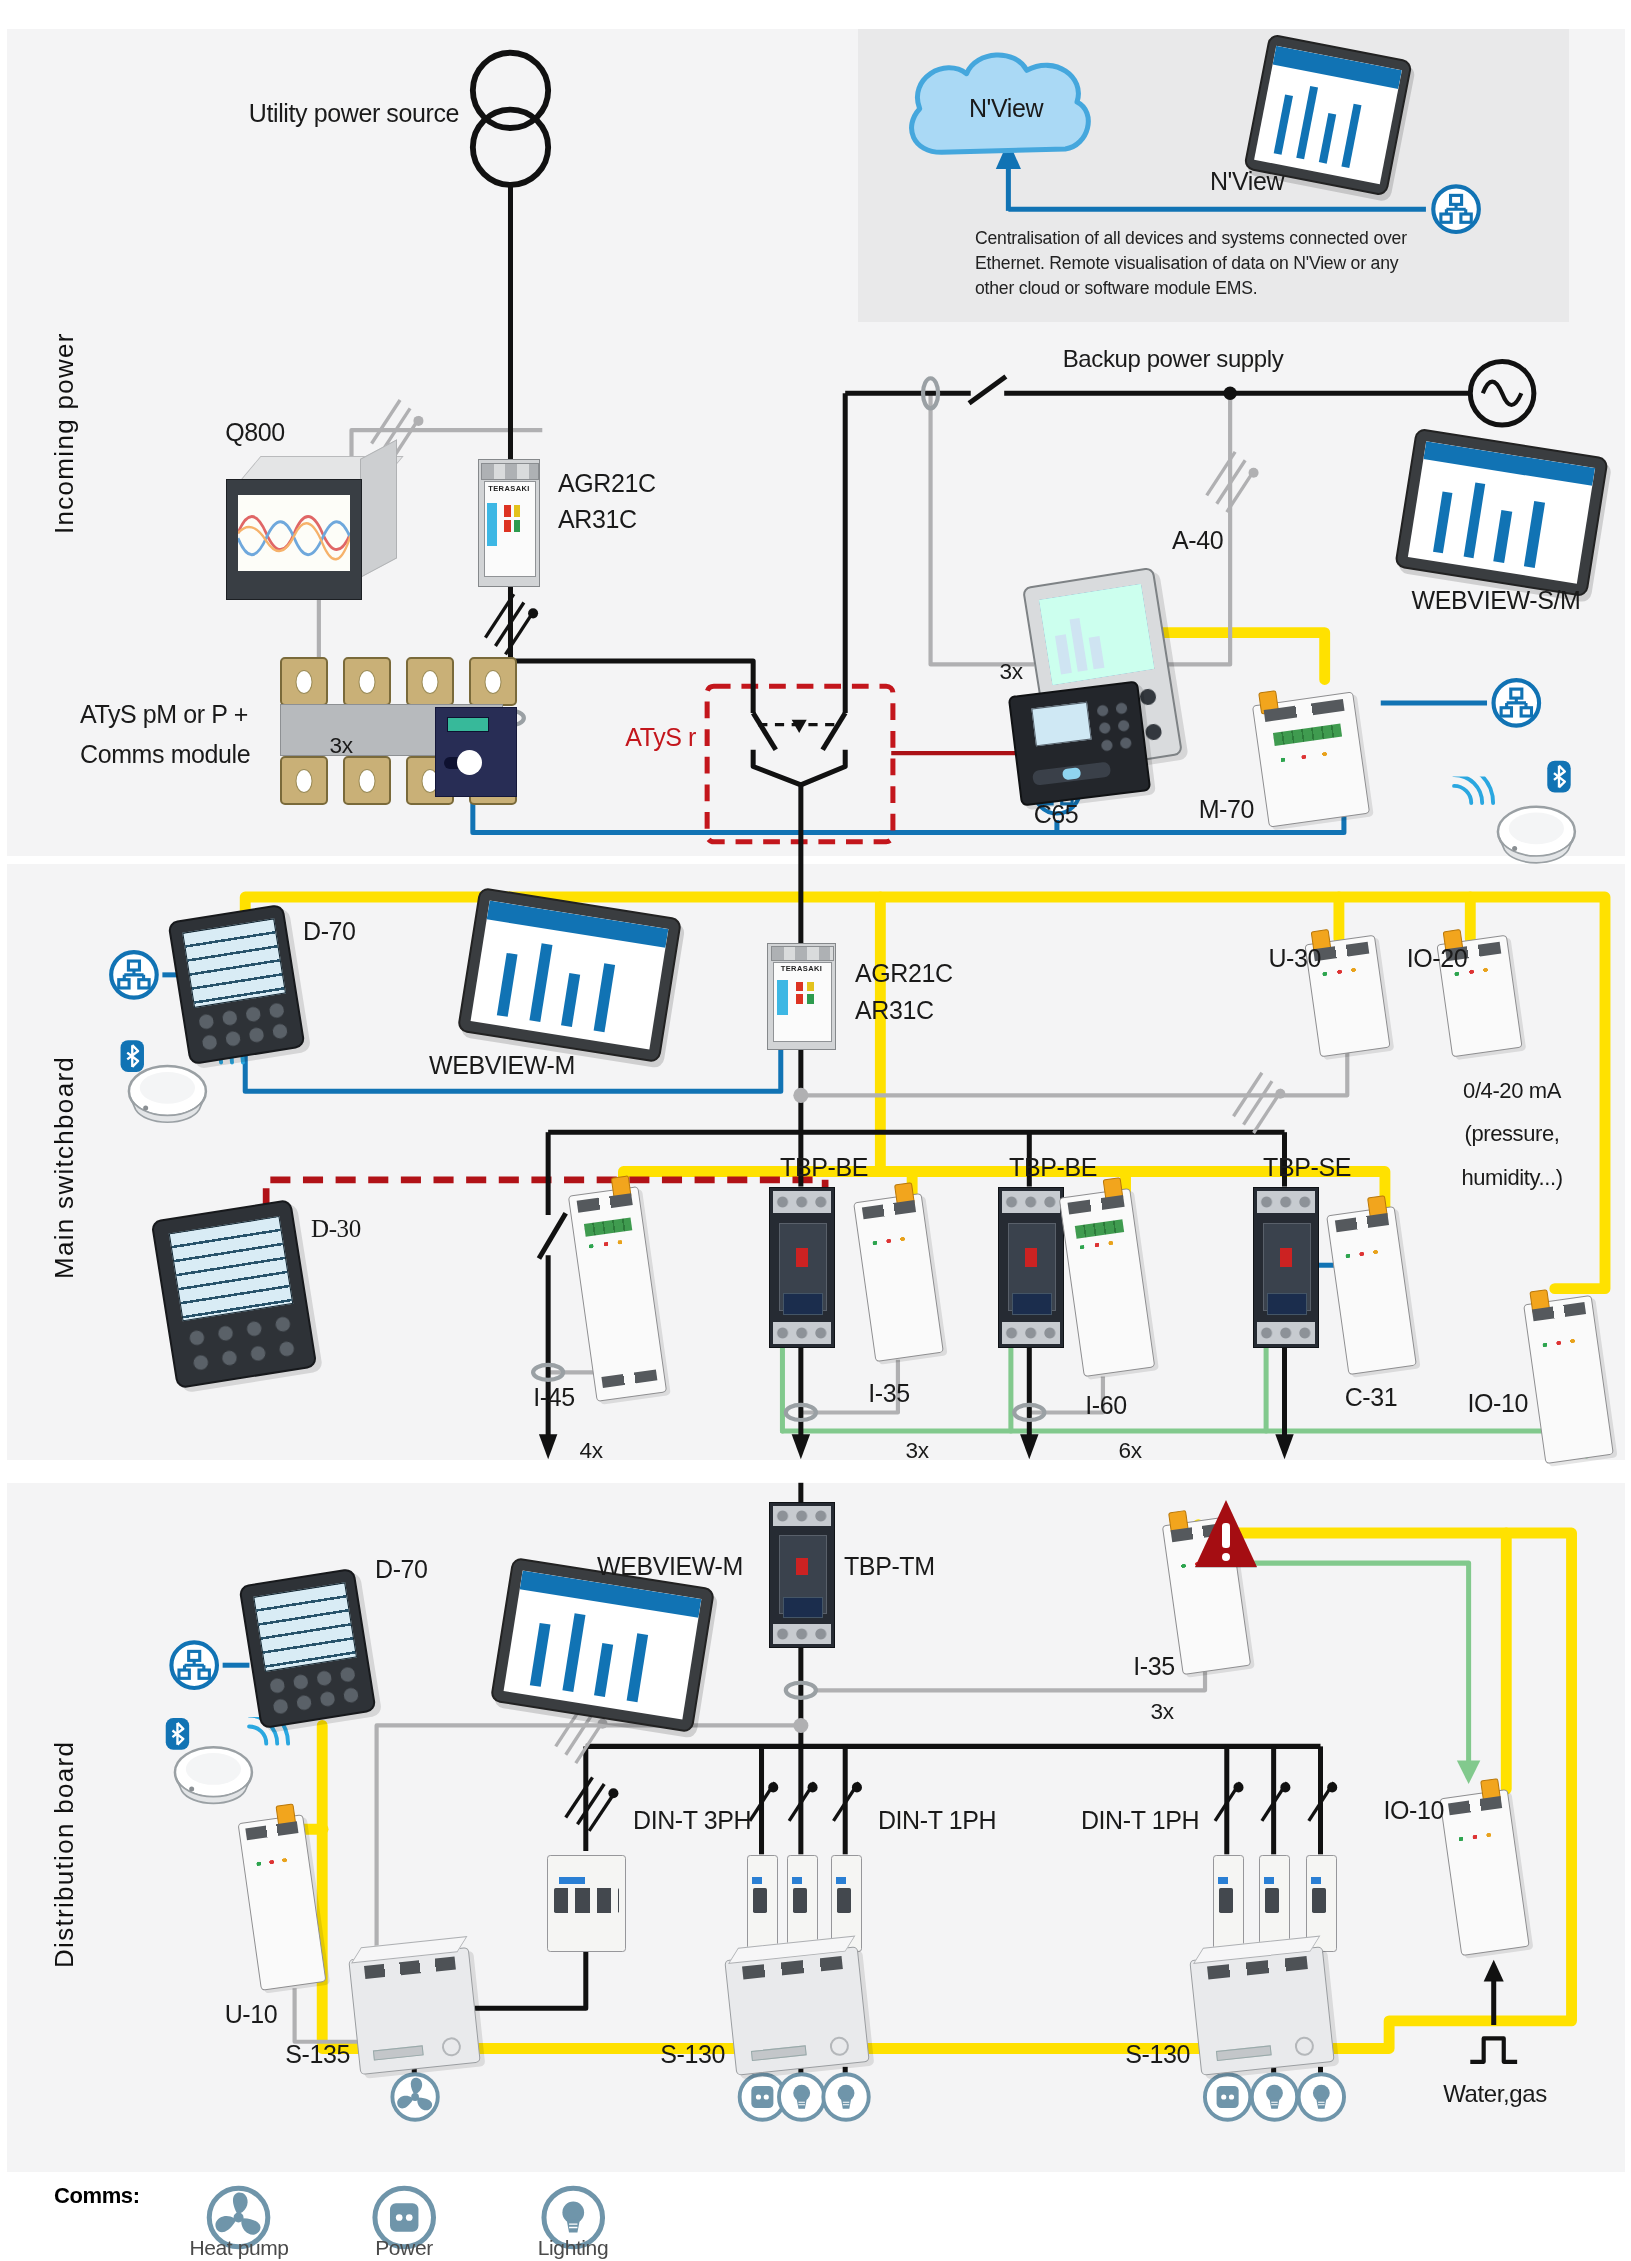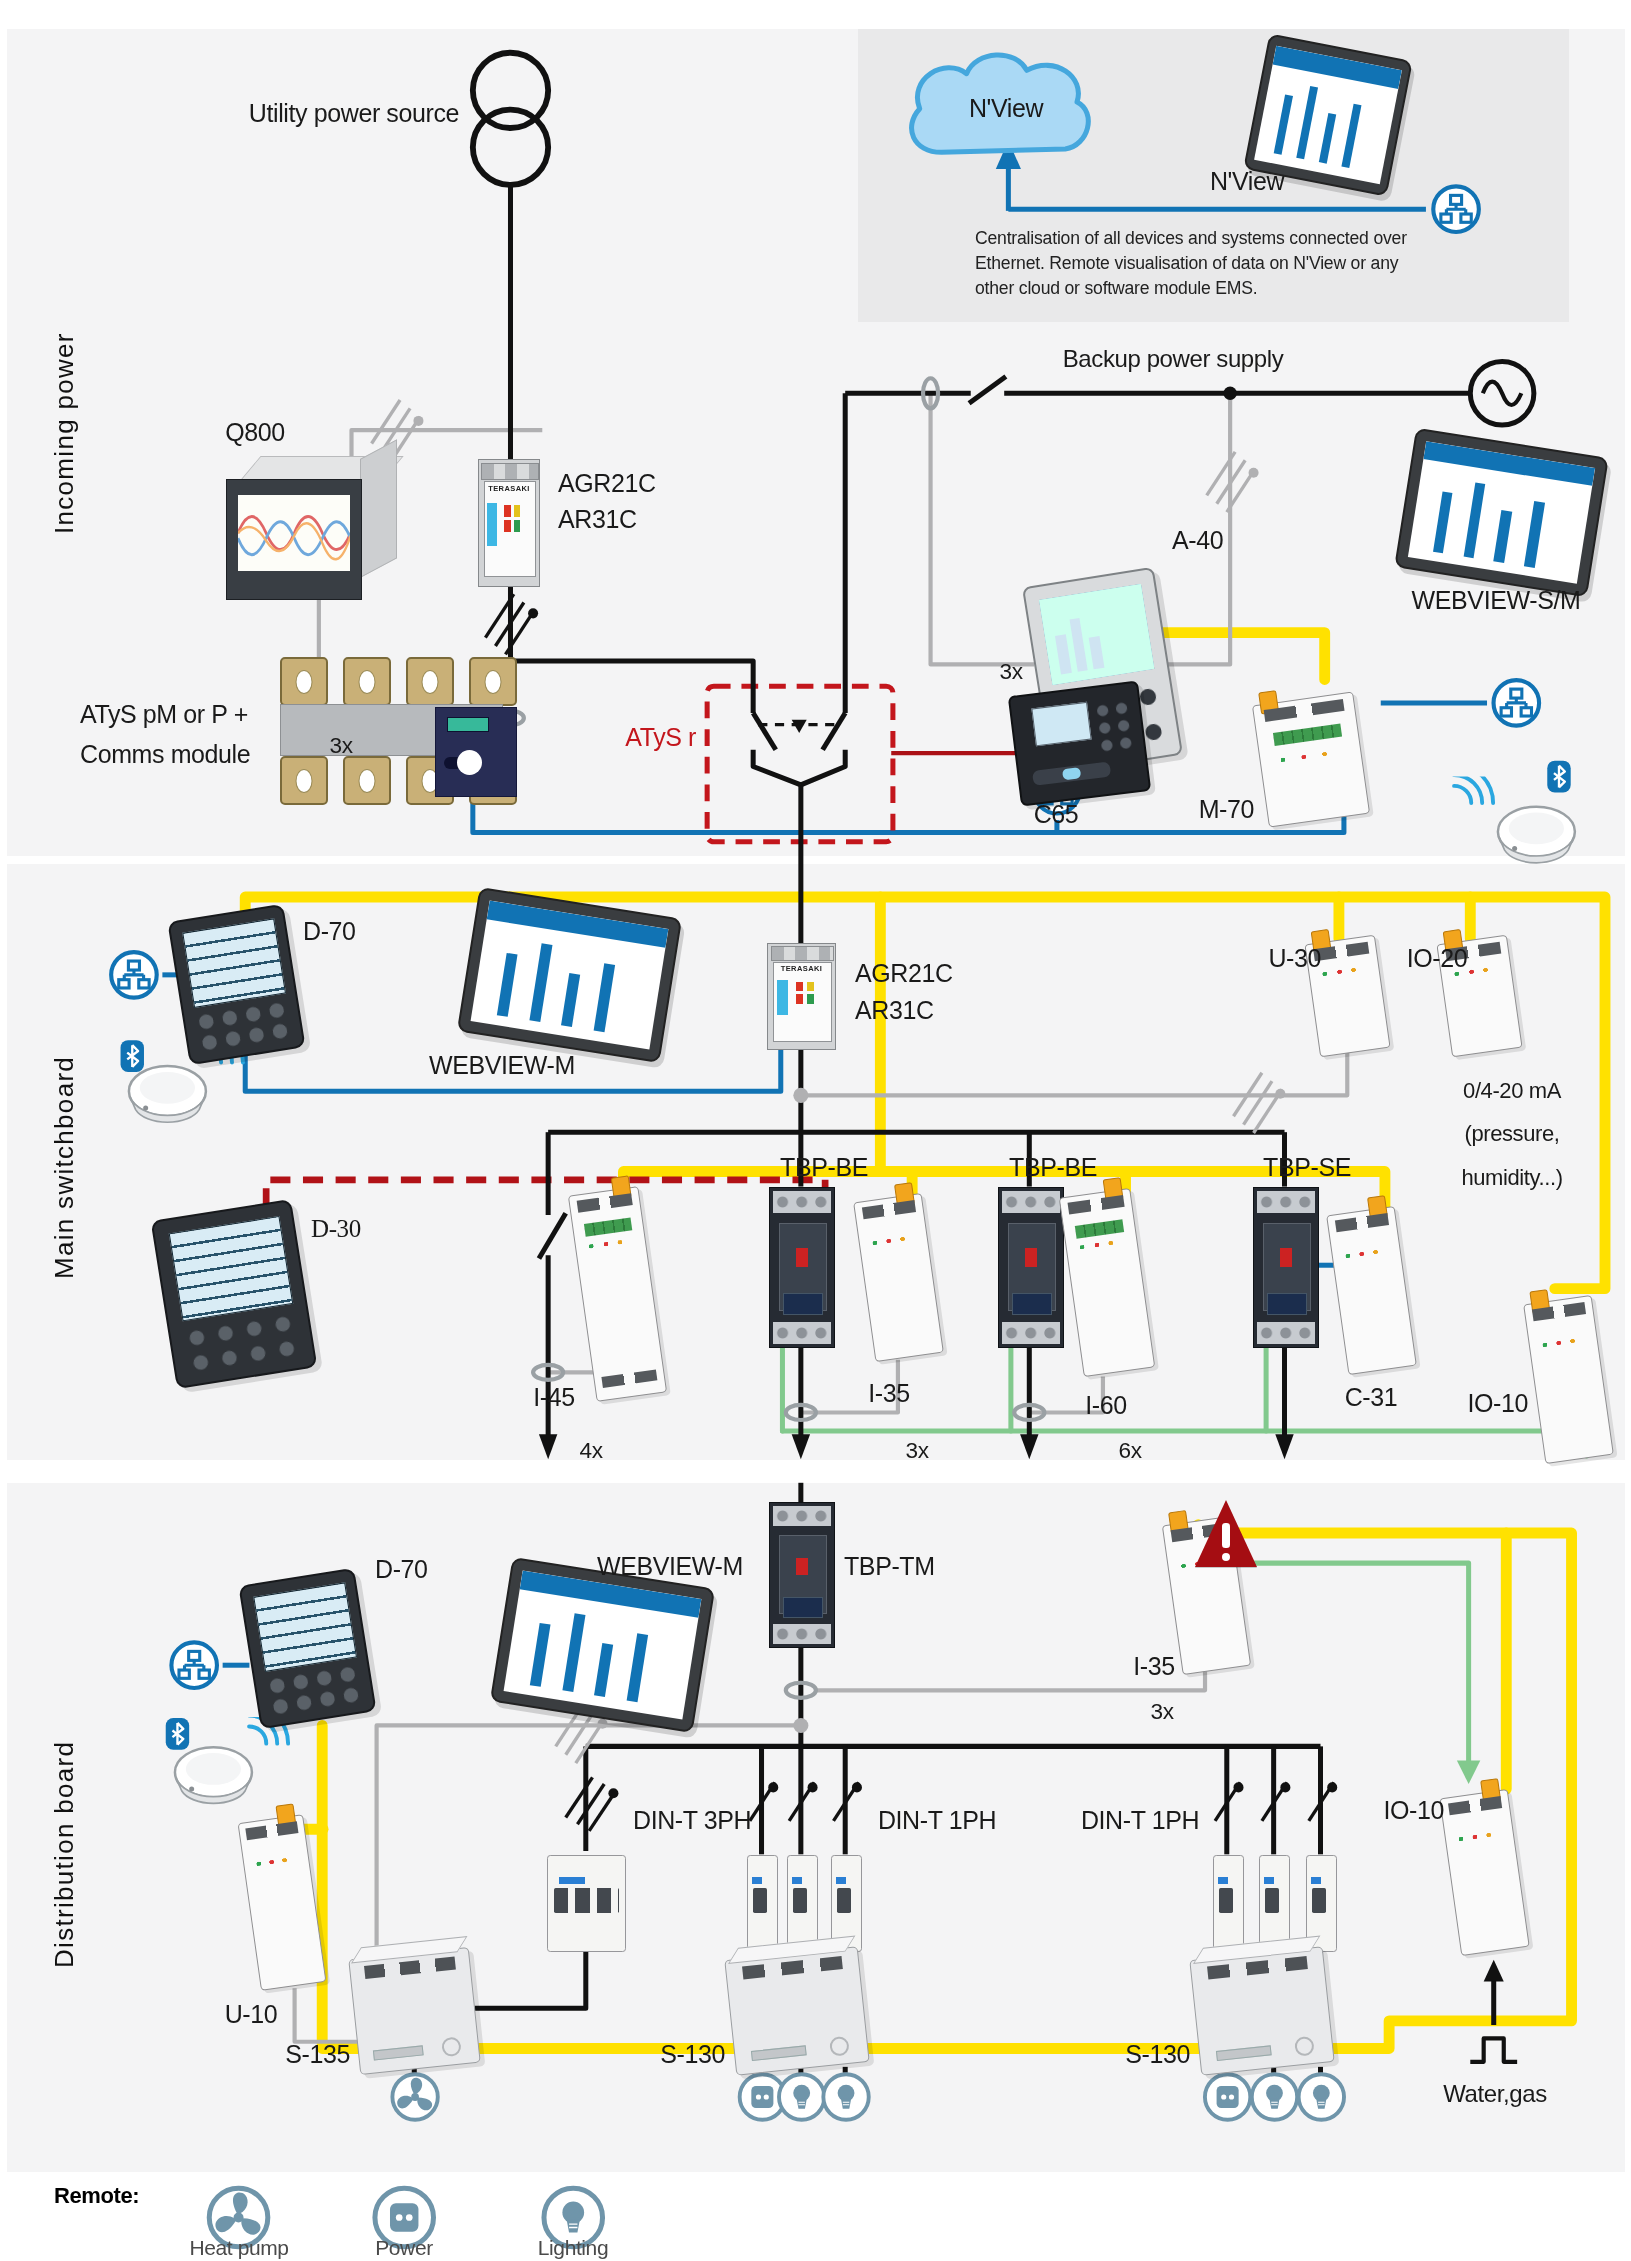--- a/index.html
+++ b/index.html
@@ -688,19 +688,19 @@
   <span class="lbl r" style="left:1444px;top:1796px;">IO-10</span>
   <span class="lbl l" style="left:633px;top:1806px;">DIN-T 3PH</span>
   <span class="lbl" style="left:937px;top:1806px;">DIN-T 1PH</span>
   <span class="lbl" style="left:1140px;top:1806px;">DIN-T 1PH</span>
   <span class="lbl" style="left:251px;top:2000px;">U-10</span>
   <span class="lbl r" style="left:350px;top:2040px;">S-135</span>
   <span class="lbl r" style="left:725px;top:2040px;">S-130</span>
   <span class="lbl r" style="left:1190px;top:2040px;">S-130</span>
   <span class="lbl" style="left:1495px;top:2080px;font-size:24px;">Water,gas</span>
 
-  <span class="lbl l" style="left:54px;top:2183px;font-size:22px;font-weight:700;color:#000;">Remote:</span>
+  <span class="lbl l" style="left:54px;top:2183px;font-size:22px;font-weight:700;color:#000;">Comms:</span>
   <span class="lbl" style="left:239px;top:2236px;font-size:21px;color:#4a4a4a;text-align:center;">Heat pump</span>
   <span class="lbl" style="left:404px;top:2236px;font-size:21px;color:#4a4a4a;">Power</span>
   <span class="lbl" style="left:573px;top:2236px;font-size:21px;color:#4a4a4a;">Lighting</span>
 
 </div>
 
 
 </body></html>

